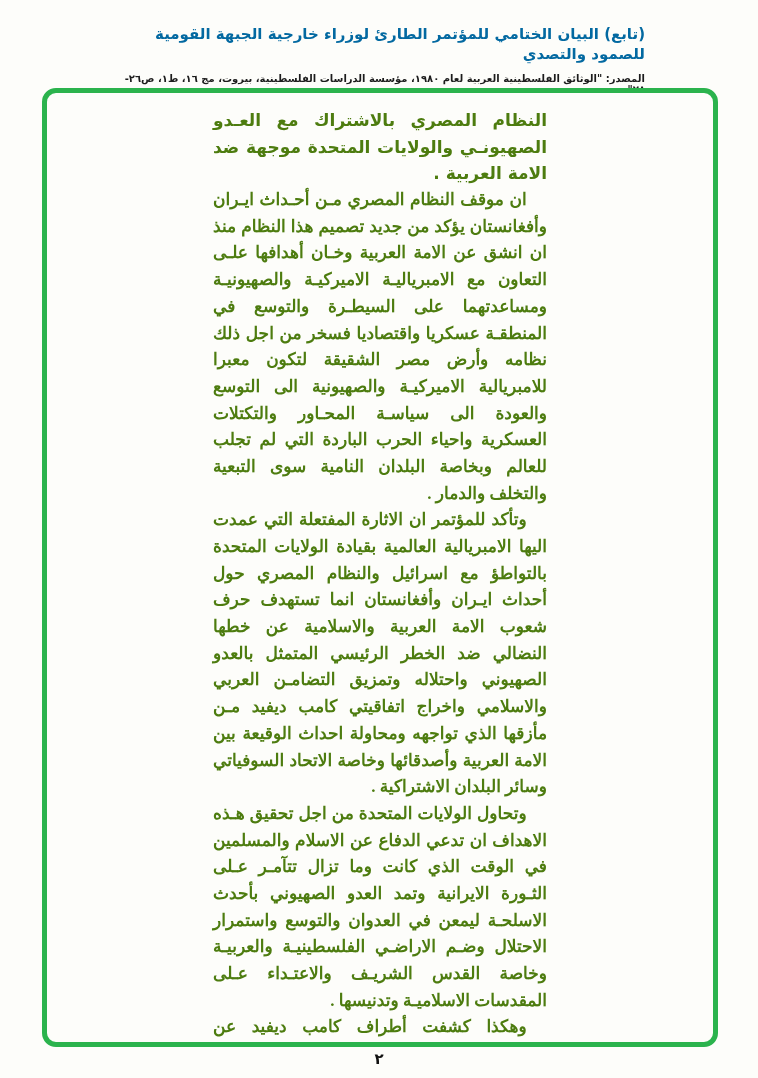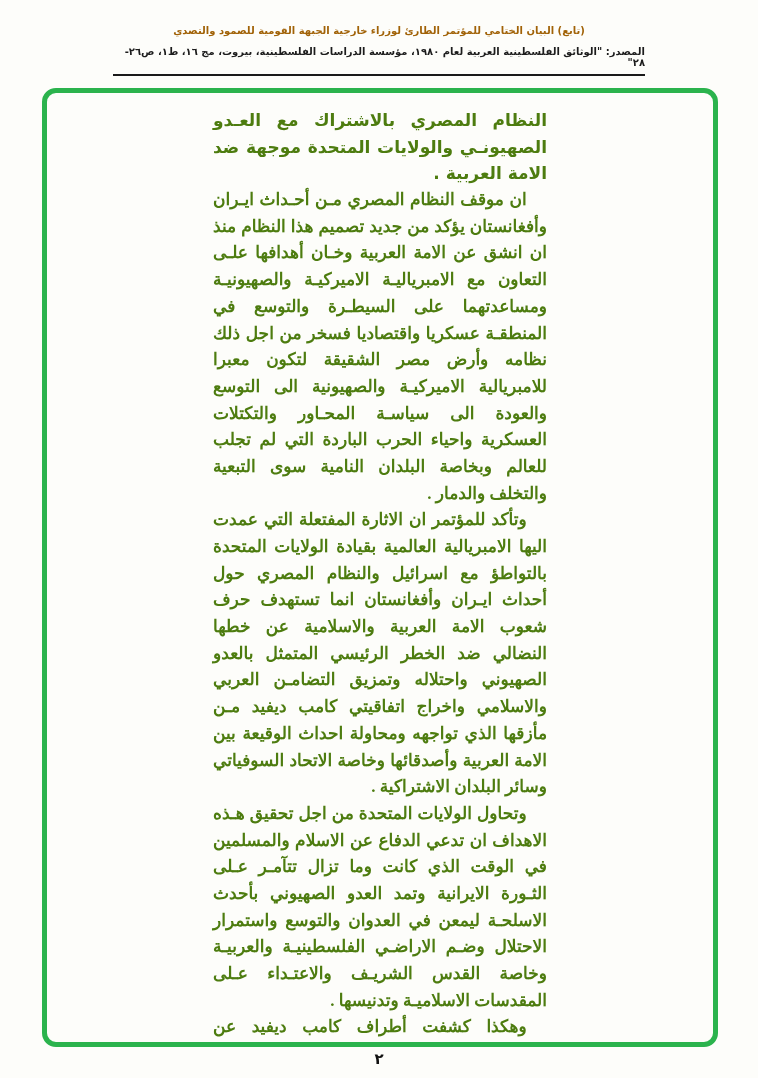--- a/index.html
+++ b/index.html
@@ -17,24 +17,23 @@
     direction: rtl;
     overflow: hidden;
   }
   .header {
     width: 532px;
     margin: 0 auto;
     padding-top: 24px;
     direction: rtl;
   }
   .title {
-    font-size: 10px;
+    font-size: 15px;
     font-weight: bold;
-    text-align: center;
-    color: #a16207;
+    color: #0369a1;
     letter-spacing: 0px;
     line-height: 1.35;
   }
   .source {
     margin-top: 8px;
     font-size: 10px;
     font-weight: bold;
     text-align: right;
     color: #1c1c1c;
   }

